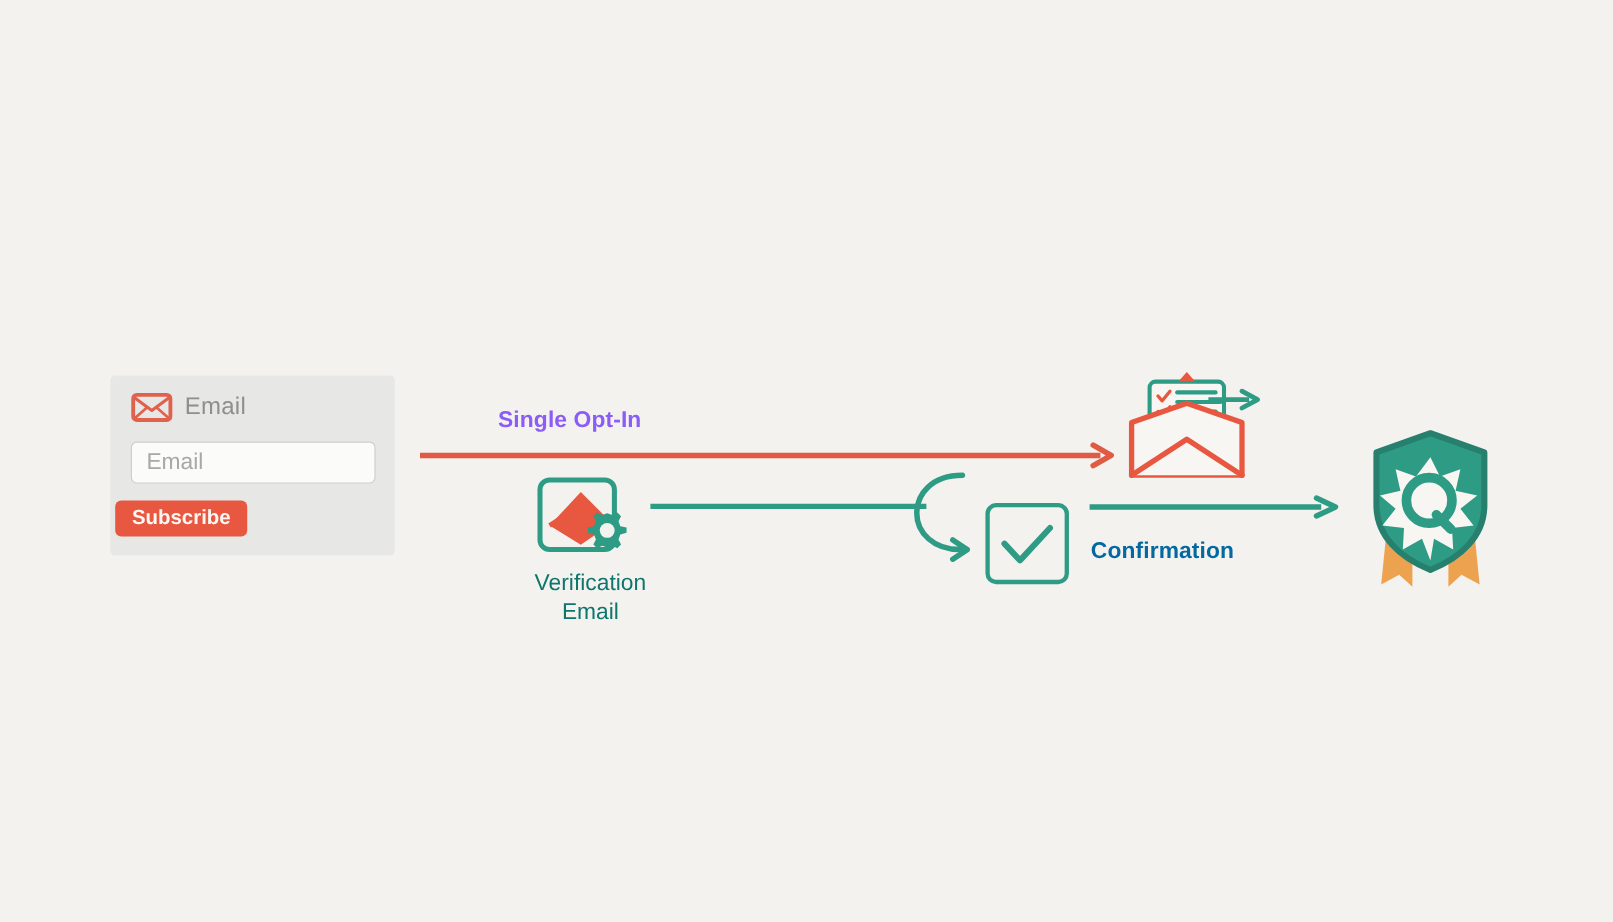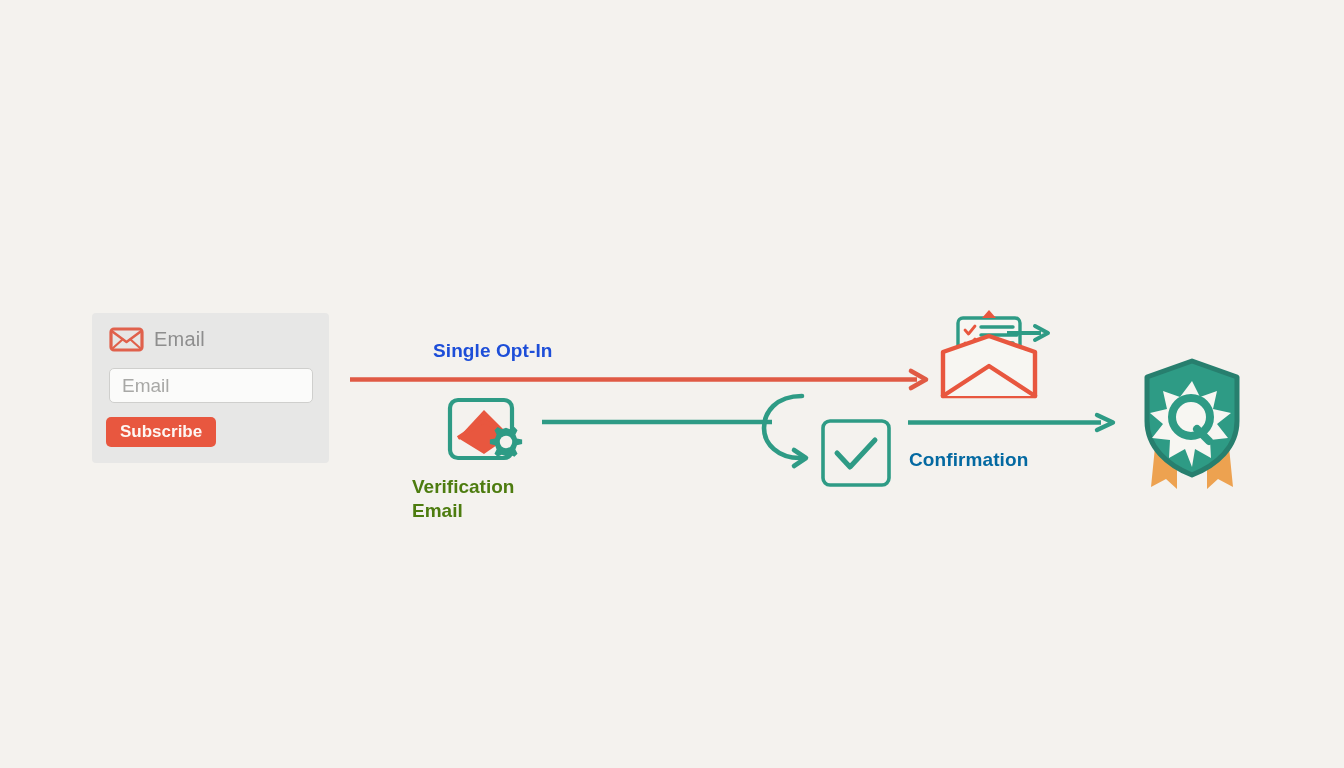--- a/index.html
+++ b/index.html
@@ -58,21 +58,21 @@
     display: flex;
     align-items: center;
     padding-left: 12px;
   }
   .sub-input-ph {
     font-size: 19px;
     color: #a8a8a6;
   }
   .sub-btn {
     position: absolute;
-    left: 14px;
+    left: 4px;
     top: 104px;
     height: 30px;
     padding: 0 14px;
     background: #e8573f;
     border: none;
     border-radius: 5px;
     color: #fdf7f4;
     font-family: "Liberation Sans", sans-serif;
     font-size: 17px;
     font-weight: bold;
@@ -82,38 +82,38 @@
   }
 
   
   .flow-label {
     position: absolute;
     font-size: 19px;
     font-weight: bold;
     letter-spacing: .1px;
   }
   .label-single {
-    left: 433px;
+    left: 415px;
     top: 340px;
-    color: #1d4ed8;
+    color: #8b5cf6;
   }
   .label-confirm {
     left: 909px;
     top: 449px;
     color: #0369a1;
   }
   .label-verif {
     position: absolute;
     left: 412px;
     top: 475px;
     width: 160px;
-    text-align: left;
-    color: #4d7c0f;
+    text-align: center;
+    color: #0f766e;
     font-size: 19px;
-    font-weight: bold;
+    font-weight: normal;
     line-height: 24px;
   }
 
   
   .art { position: absolute; }
   svg { display: block; overflow: visible; }
 </style>
 </head>
 <body style="background: rgb(244, 242, 238);">
 

